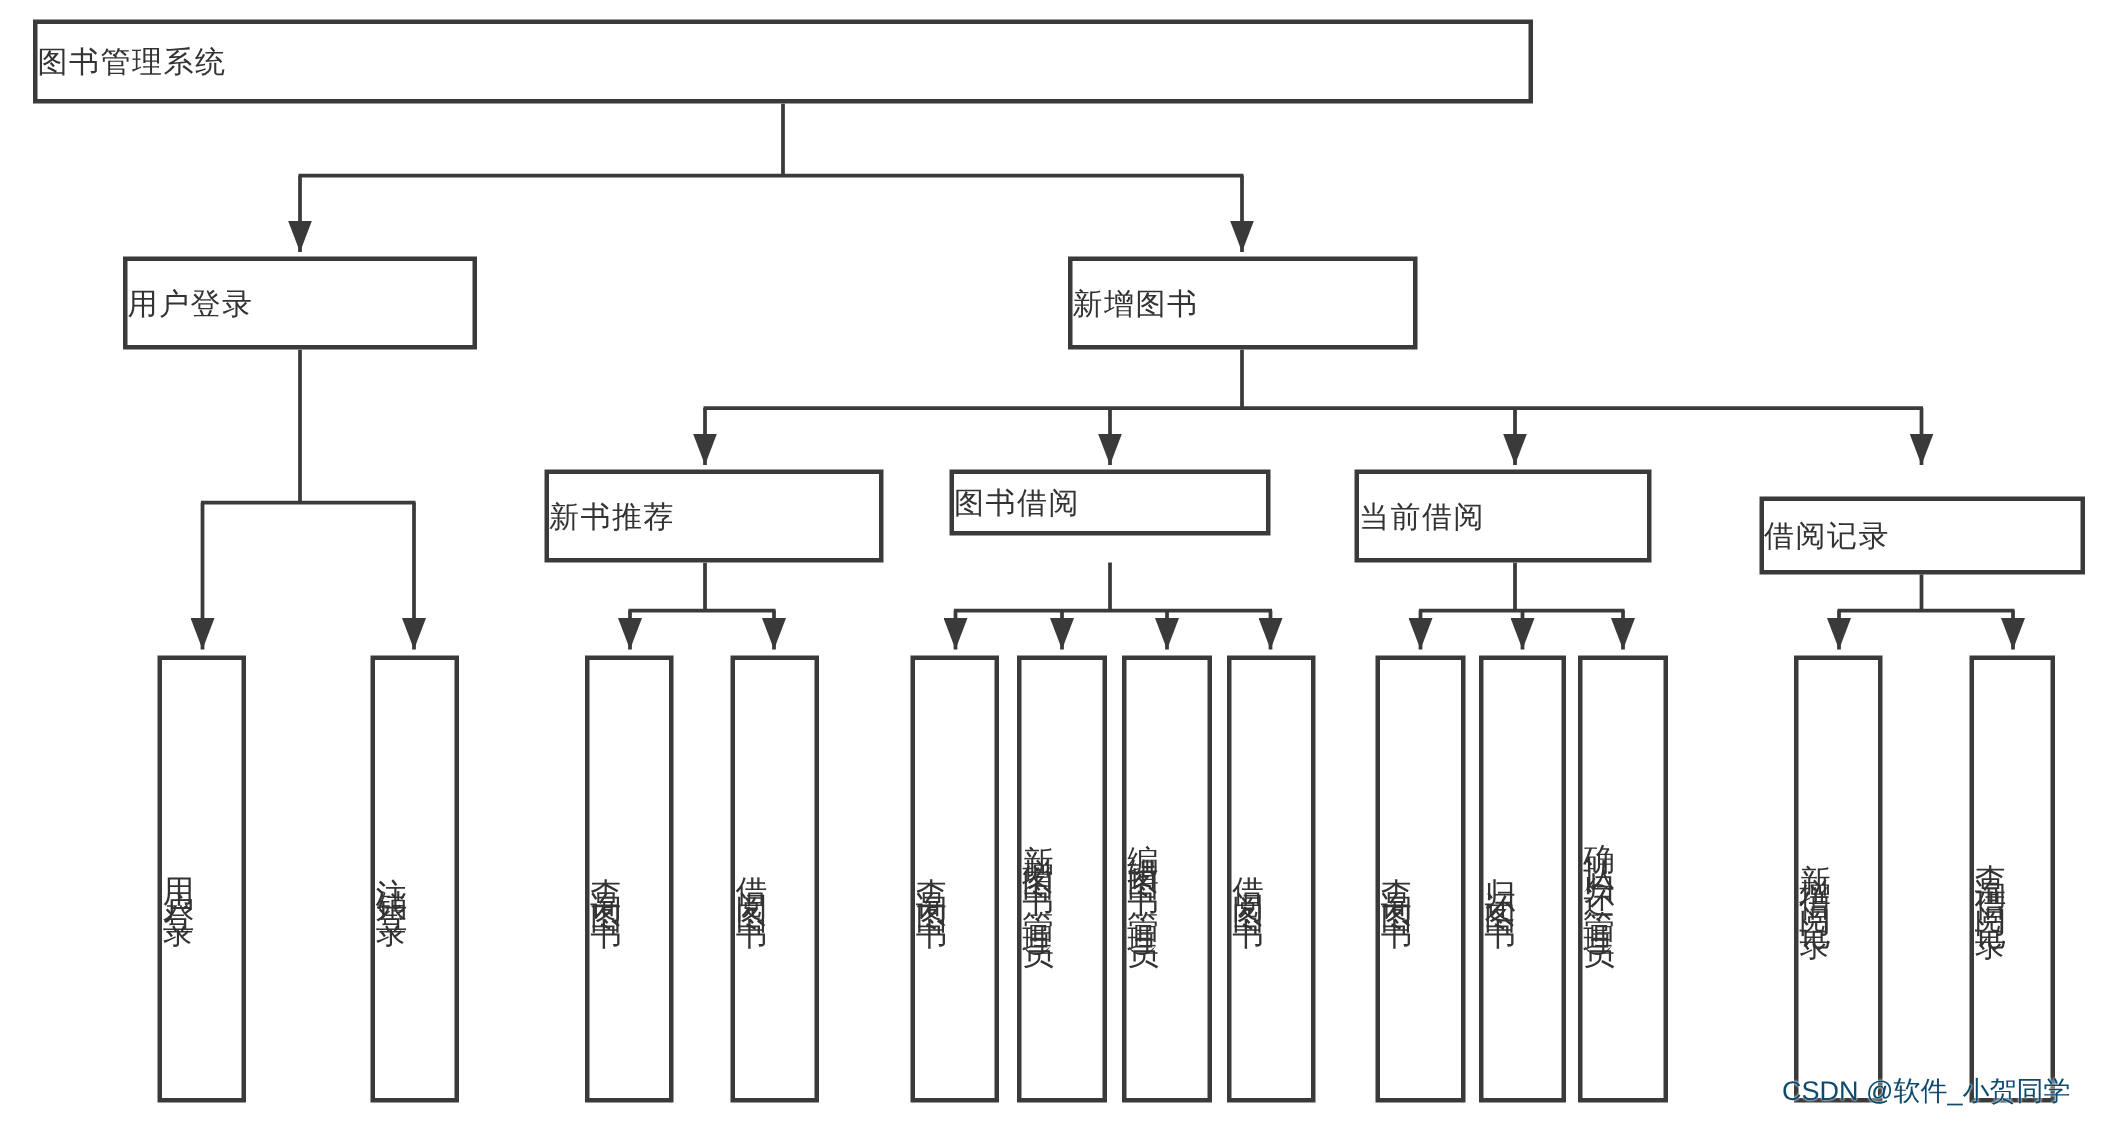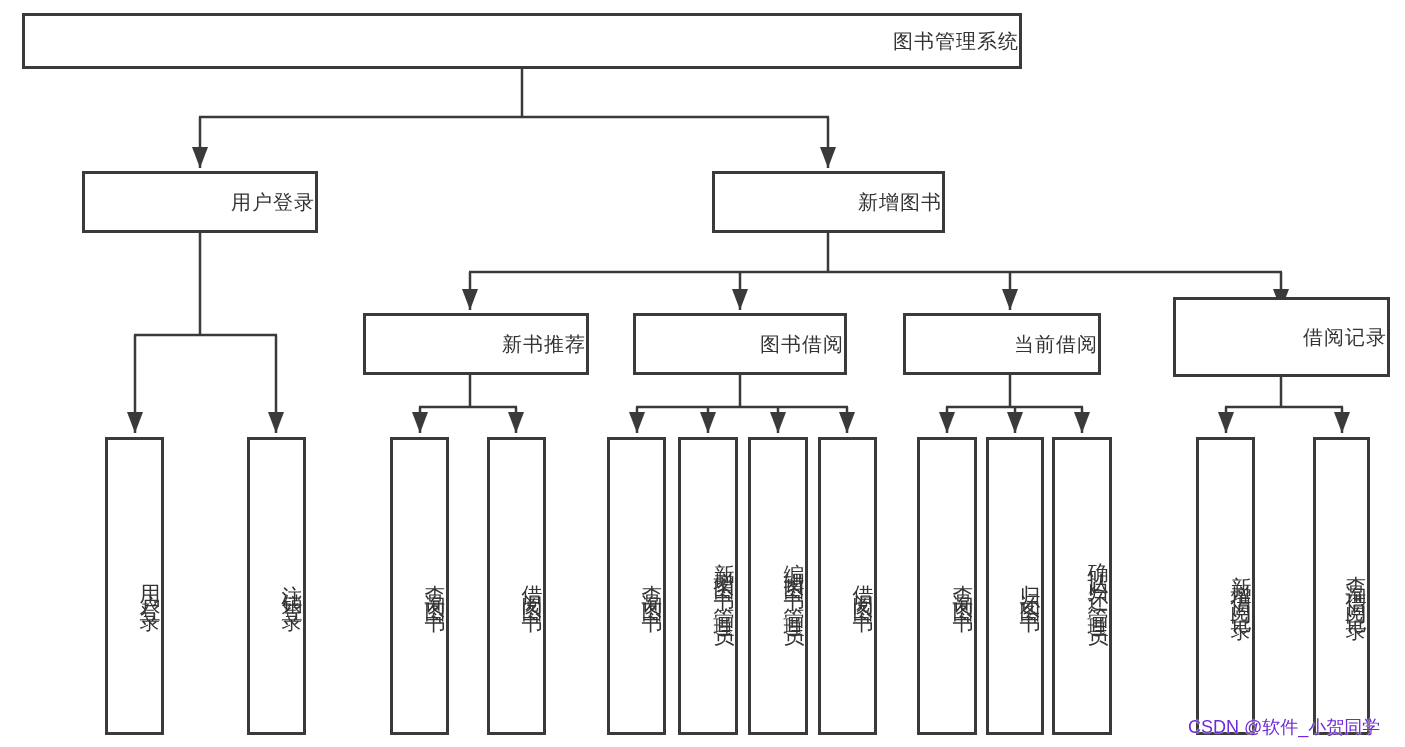--- a/index.html
+++ b/index.html
@@ -9,40 +9,40 @@
     background:#ffffff;
     font-family:"Liberation Sans","DejaVu Sans",sans-serif;
     overflow:hidden;
   }
   .connectors{position:absolute;left:0;top:0;z-index:1;}
   .box{
     position:absolute;
     background:#ffffff;
     border:3px solid #3a3a3a;
     box-sizing:border-box;
-    display:flex;align-items:center;justify-content:flex-end;
+    display:flex;align-items:center;justify-content:flex-start;
     z-index:2;
     color:#333333;
   }
   .hbox{font-size:20px;letter-spacing:1px;}
   .vbox span{
     writing-mode:vertical-rl;
     text-orientation:mixed;
     font-size:21px;
     letter-spacing:9px;
     line-height:1;
     color:#333333;
     white-space:nowrap;
   }
   .watermark{
     position:absolute;
     left:1188px;top:715px;
     z-index:3;
     font-size:18px;
-    color:#6d28d9;
+    color:#0c4a6e;
     text-shadow:0 0 2px #ffffff,0 0 1px #ffffff;
     white-space:nowrap;
   }
 </style>
 </head>
 <body>
 
 <div class="stage">
 
   <svg class="connectors" width="1405" height="747" viewBox="0 0 1405 747">
@@ -102,27 +102,27 @@
   <div class="box hbox" style="left:82px;top:171px;width:236px;height:62px">
     <span>用户登录</span>
   </div>
   <div class="box hbox" style="left:712px;top:171px;width:233px;height:62px">
     <span>新增图书</span>
   </div>
 
   <div class="box hbox" style="left:363px;top:313px;width:226px;height:62px">
     <span>新书推荐</span>
   </div>
-  <div class="box hbox" style="left:633px;top:313px;width:214px;height:62px">
+  <div class="box hbox" style="left:633px;top:313px;width:214px;height:44px">
     <span>图书借阅</span>
   </div>
   <div class="box hbox" style="left:903px;top:313px;width:198px;height:62px">
     <span>当前借阅</span>
   </div>
-  <div class="box hbox" style="left:1173px;top:297px;width:217px;height:80px">
+  <div class="box hbox" style="left:1173px;top:331px;width:217px;height:52px">
     <span>借阅记录</span>
   </div>
 
   <div class="box vbox" style="left:105px;top:437px;width:59px;height:298px">
     <span>用户登录</span>
   </div>
   <div class="box vbox" style="left:247px;top:437px;width:59px;height:298px">
     <span>注销登录</span>
   </div>
 

